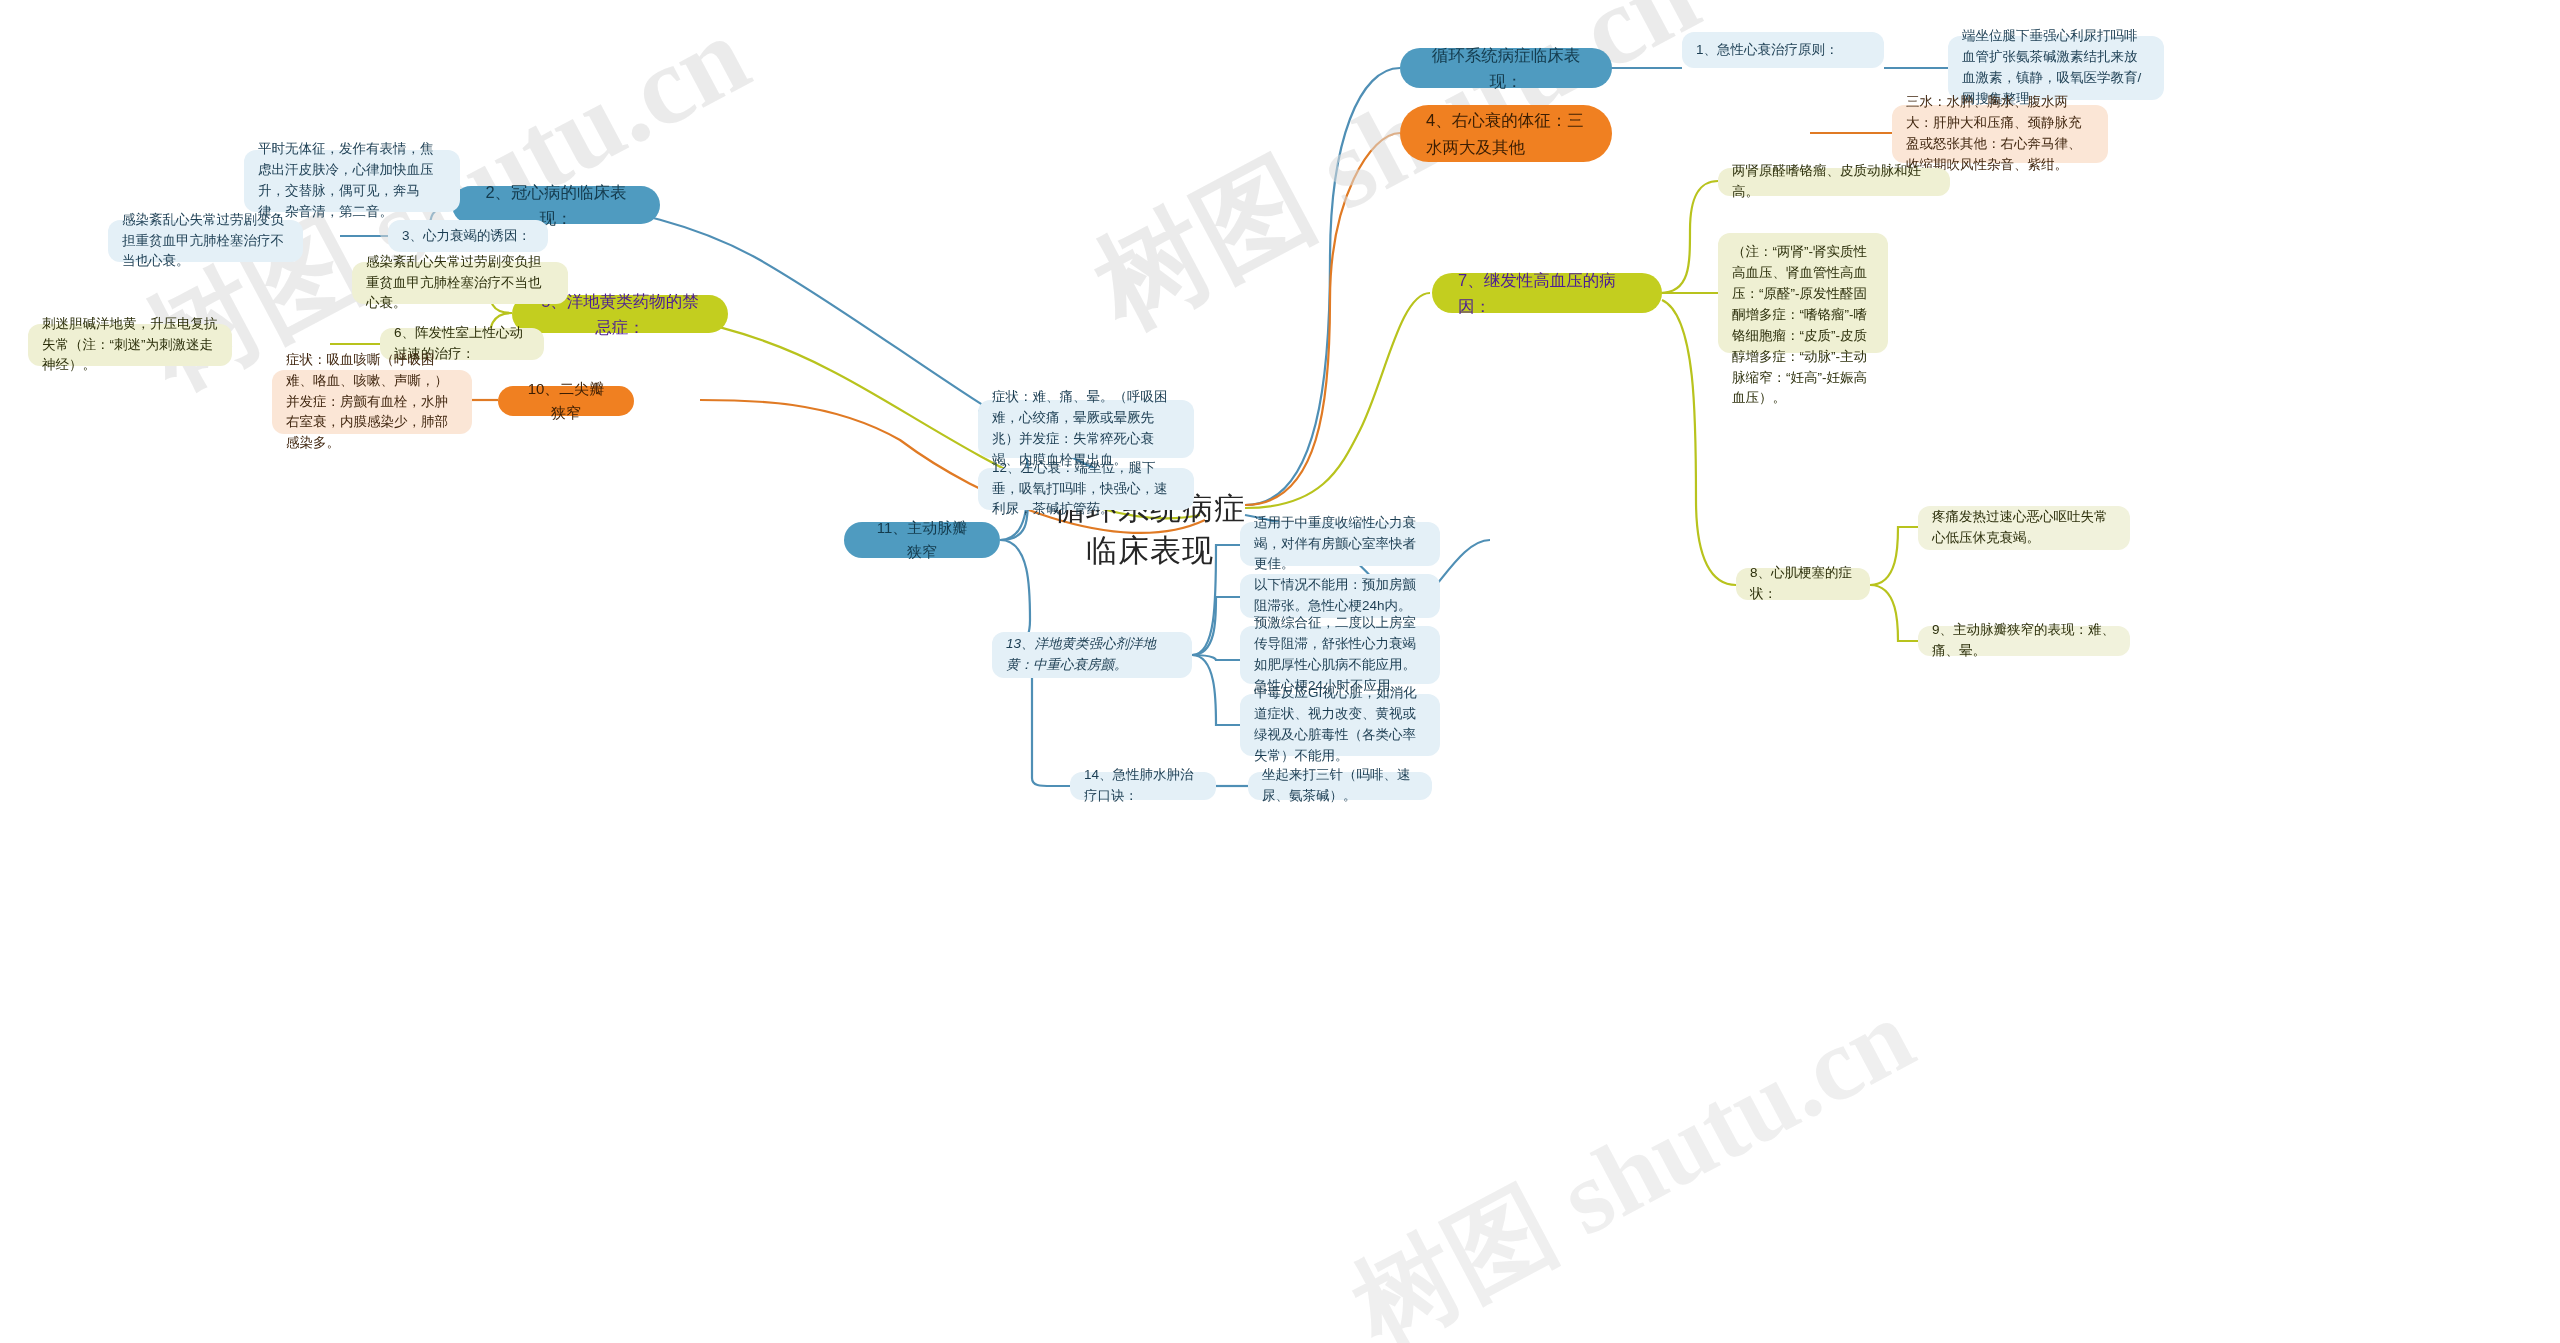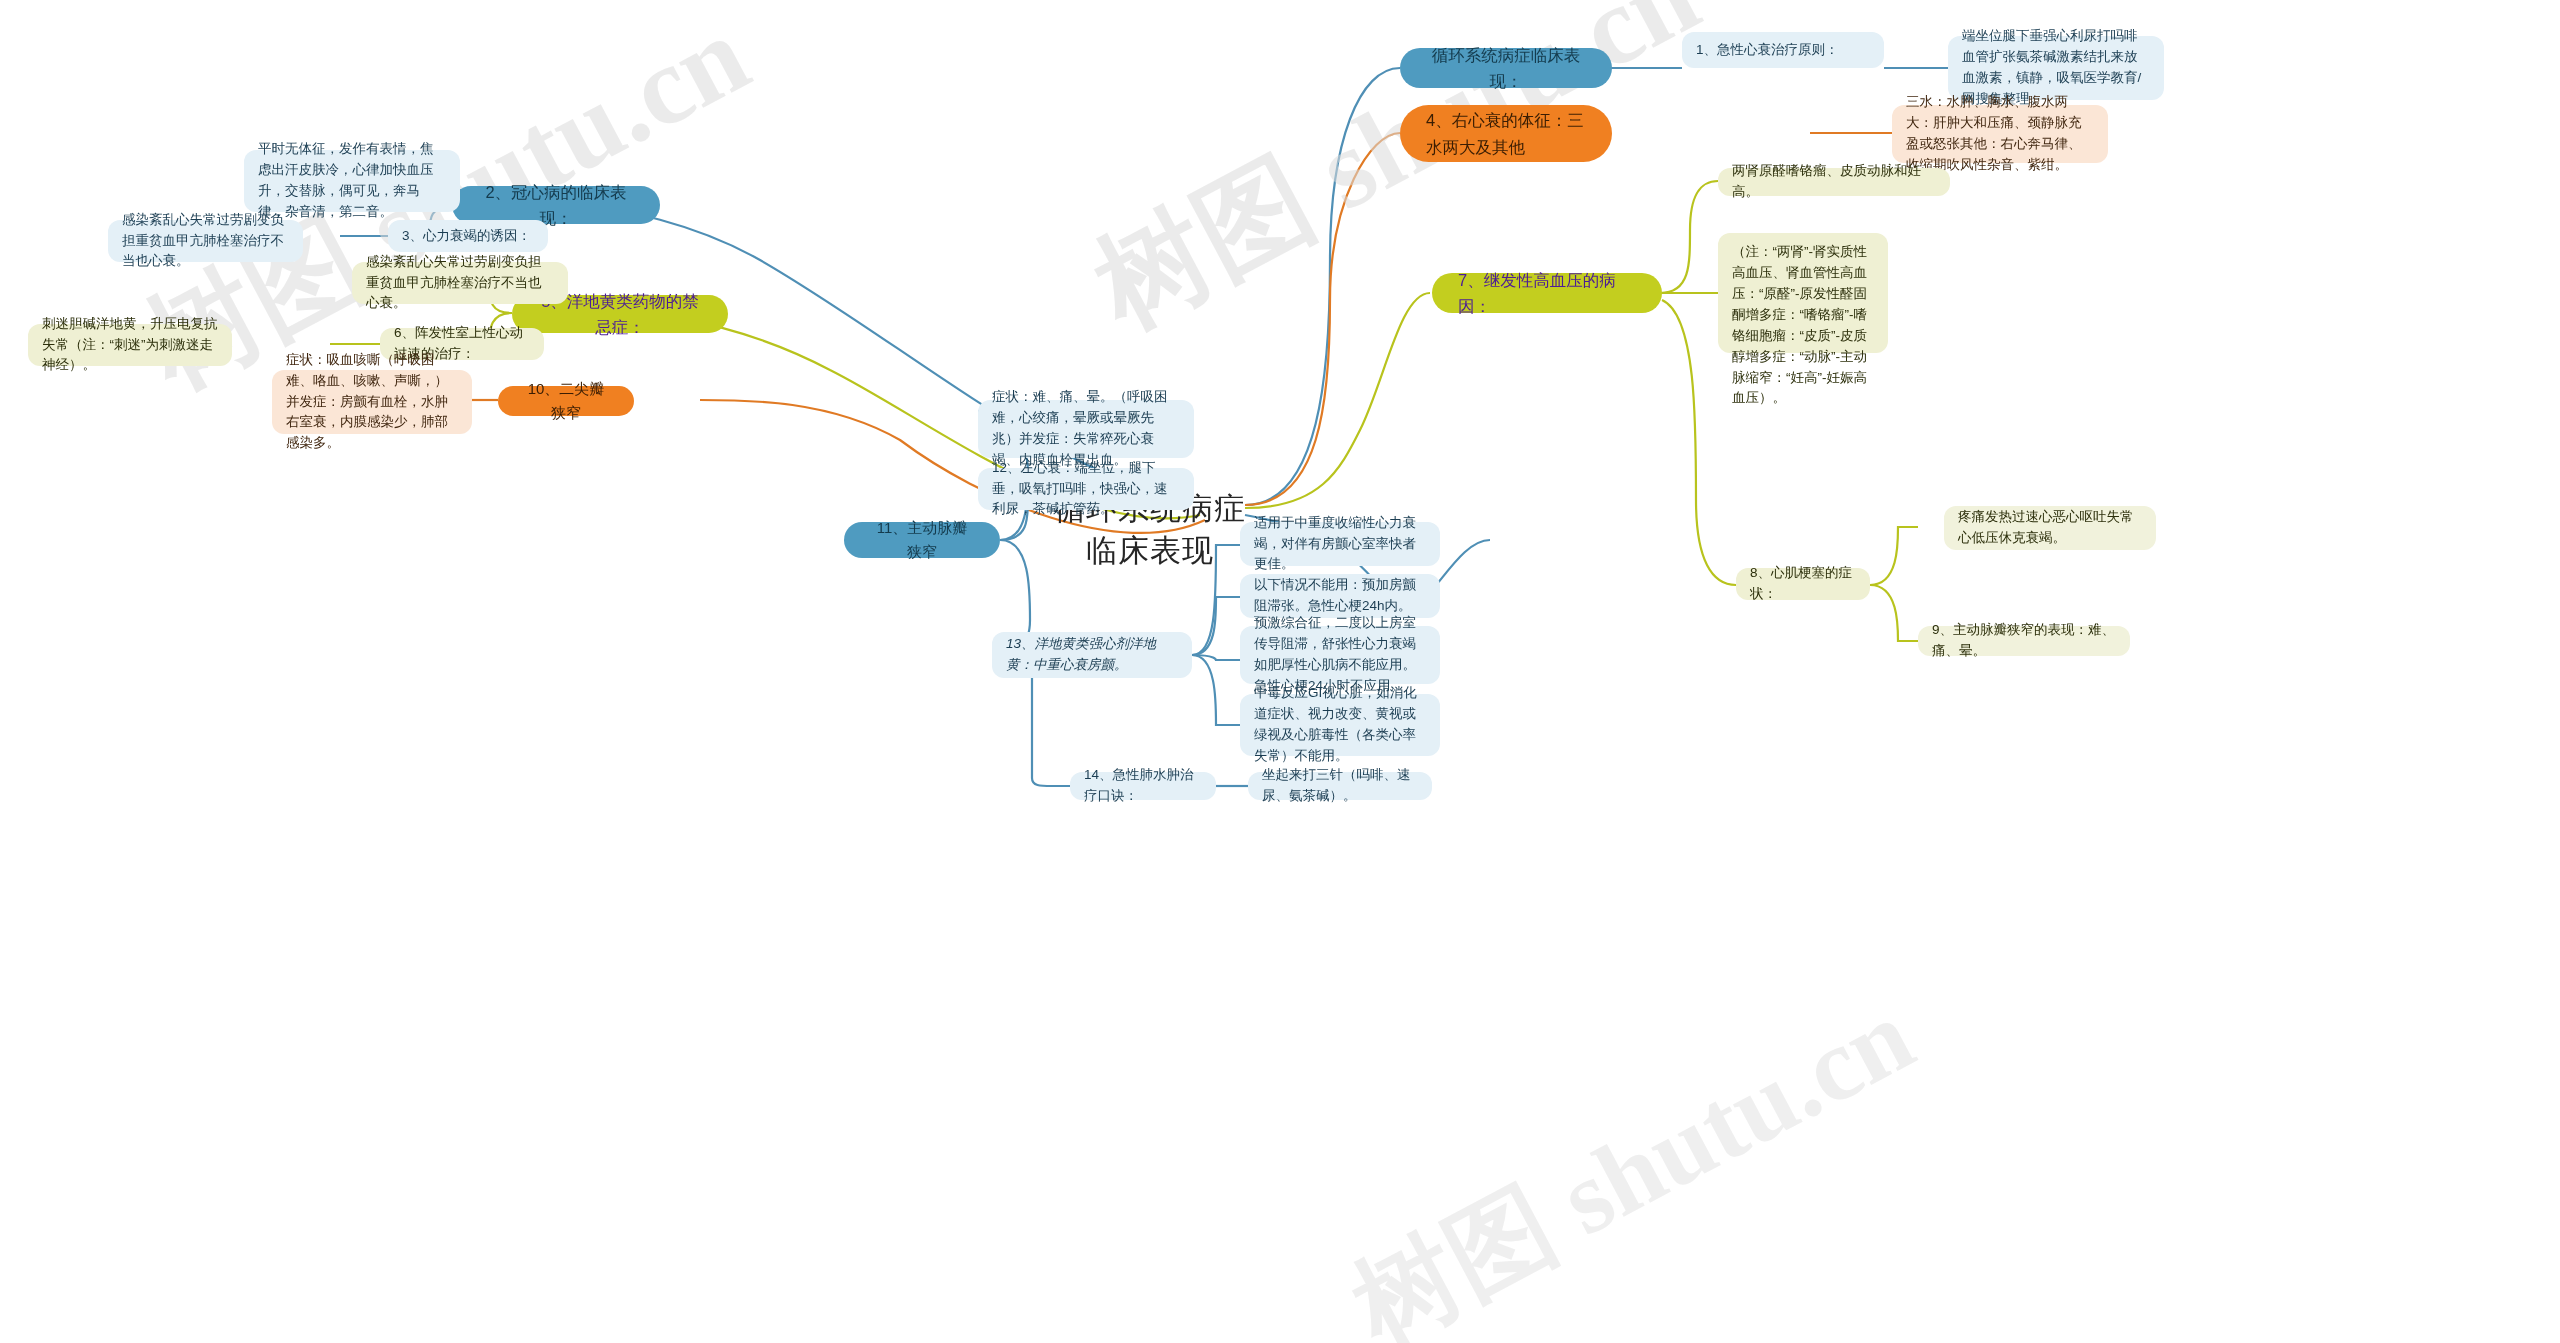--- a/index.html
+++ b/index.html
@@ -178,21 +178,21 @@
   <div class="node box olive" style="left:1718px;top:168px;width:232px;height:28px;">
     <span class="txt fs13">两肾原醛嗜铬瘤、皮质动脉和妊高。</span>
   </div>
   <div class="node box olive" style="left:1718px;top:233px;width:170px;height:120px;align-items:flex-start;">
     <span class="txt fs13">（注：“两肾”-肾实质性高血压、肾血管性高血压：“原醛”-原发性醛固酮增多症：“嗜铬瘤”-嗜铬细胞瘤：“皮质”-皮质醇增多症：“动脉”-主动脉缩窄：“妊高”-妊娠高血压）。</span>
   </div>
 
   <div class="node box olive" style="left:1736px;top:568px;width:134px;height:32px;">
     <span class="txt fs13">8、心肌梗塞的症状：</span>
   </div>
-  <div class="node box oliveL" style="left:1918px;top:506px;width:212px;height:44px;margin-left:26px;">
+  <div class="node box oliveL" style="left:1918px;top:506px;width:212px;height:44px;">
     <span class="txt fs13">疼痛发热过速心恶心呕吐失常心低压休克衰竭。</span>
   </div>
   <div class="node box oliveL" style="left:1918px;top:626px;width:212px;height:30px;">
     <span class="txt fs13">9、主动脉瓣狭窄的表现：难、痛、晕。</span>
   </div>
 
   <div class="node pill blue" style="left:452px;top:186px;width:208px;height:38px;justify-content:center;">
     <span class="txt fs16" style="text-align:center;">2、冠心病的临床表现：</span>
   </div>
   <div class="node box blue2" style="left:244px;top:150px;width:216px;height:62px;">

